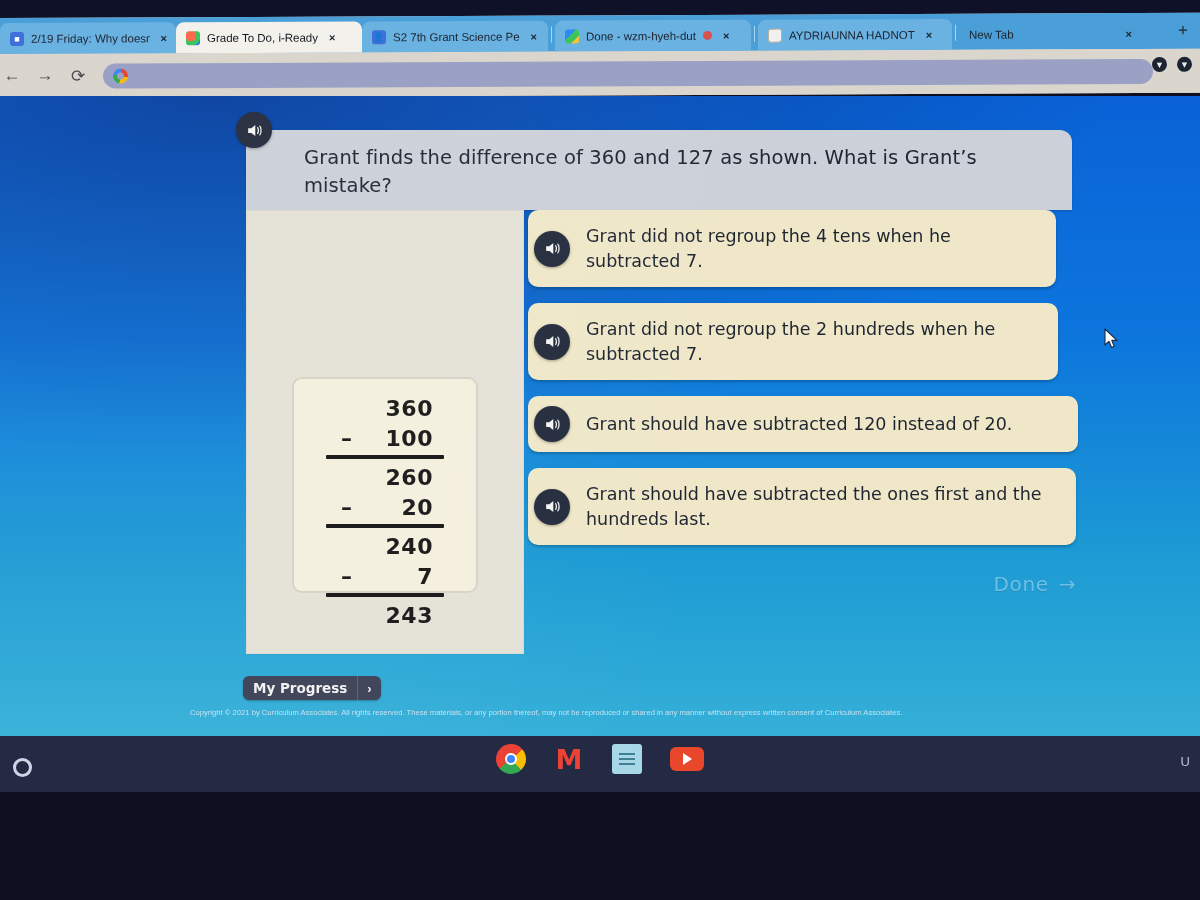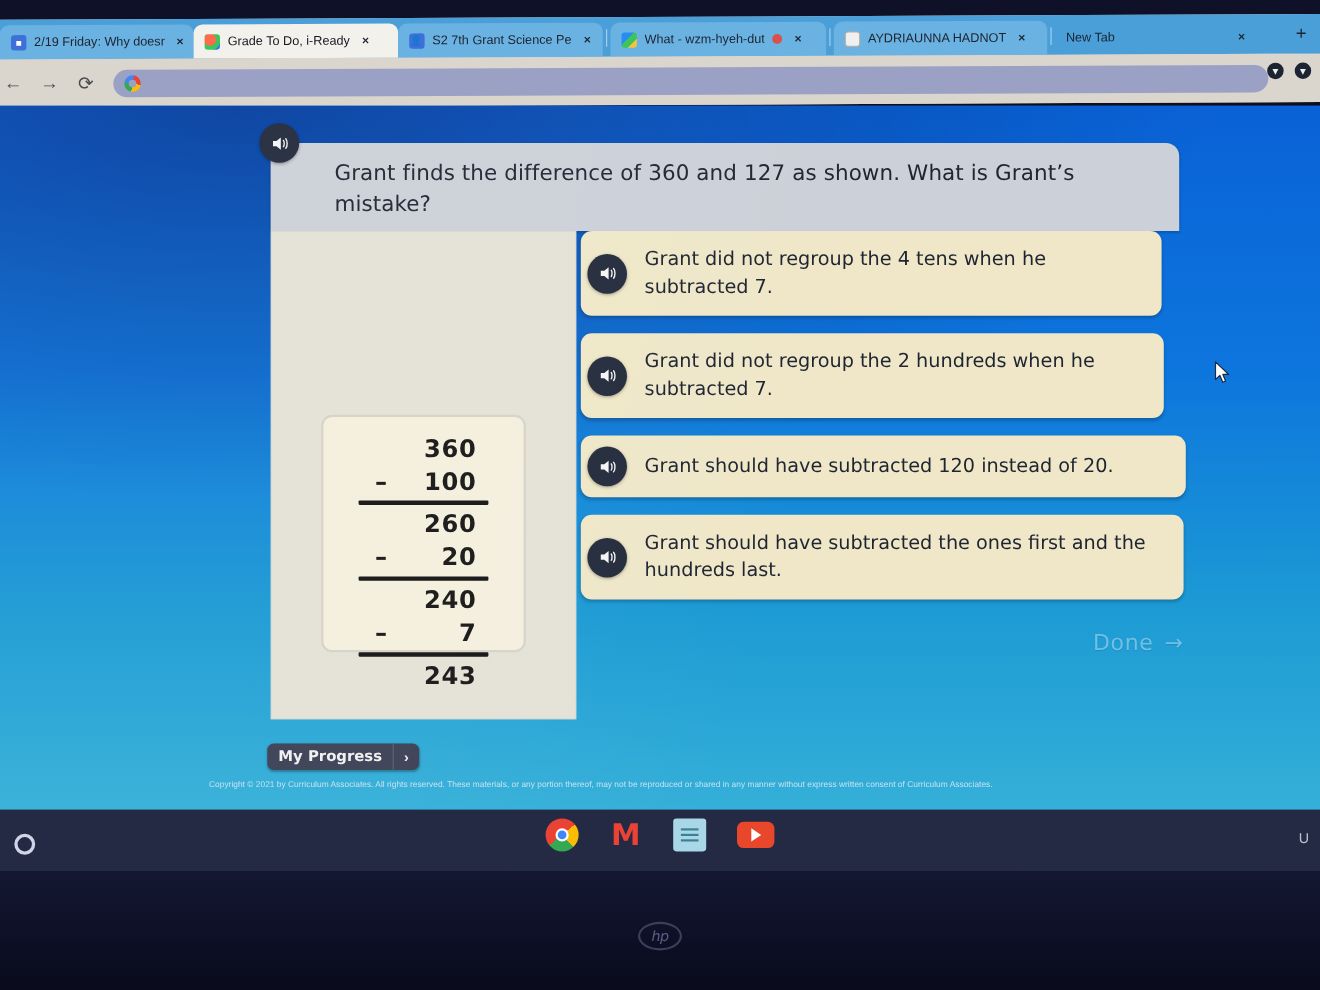--- a/index.html
+++ b/index.html
@@ -286,21 +286,21 @@
 
         <div class="tab" style="width:186px">
           <span class="tab-favicon fav-blue">👤</span>
           <span class="tab-title">S2 7th Grant Science Pe</span>
           <span class="tab-close">×</span>
         </div>
         <div class="tab-sep"></div>
 
         <div class="tab" style="width:196px">
           <span class="tab-favicon fav-meet"></span>
-          <span class="tab-title">What - wzm-hyeh-dut</span>
+          <span class="tab-title">Done - wzm-hyeh-dut</span>
           <span class="rec-dot"></span>
           <span class="tab-close">×</span>
         </div>
         <div class="tab-sep"></div>
 
         <div class="tab" style="width:194px">
           <span class="tab-favicon fav-doc"></span>
           <span class="tab-title">AYDRIAUNNA HADNOT</span>
           <span class="tab-close">×</span>
         </div>
@@ -456,17 +456,14 @@
       <div class="app-ico ico-chrome"></div>
       <div class="app-ico ico-gmail">
         <span>M</span>
       </div>
       <div class="app-ico ico-docs"></div>
       <div class="app-ico ico-yt"></div>
     </div>
     <div class="shelf-right">U</div>
   </div>
 
-  <div id="bottom-bezel">
-    <div class="hp-logo">hp</div>
-  </div>
 
 </div>
 
 </body></html>

